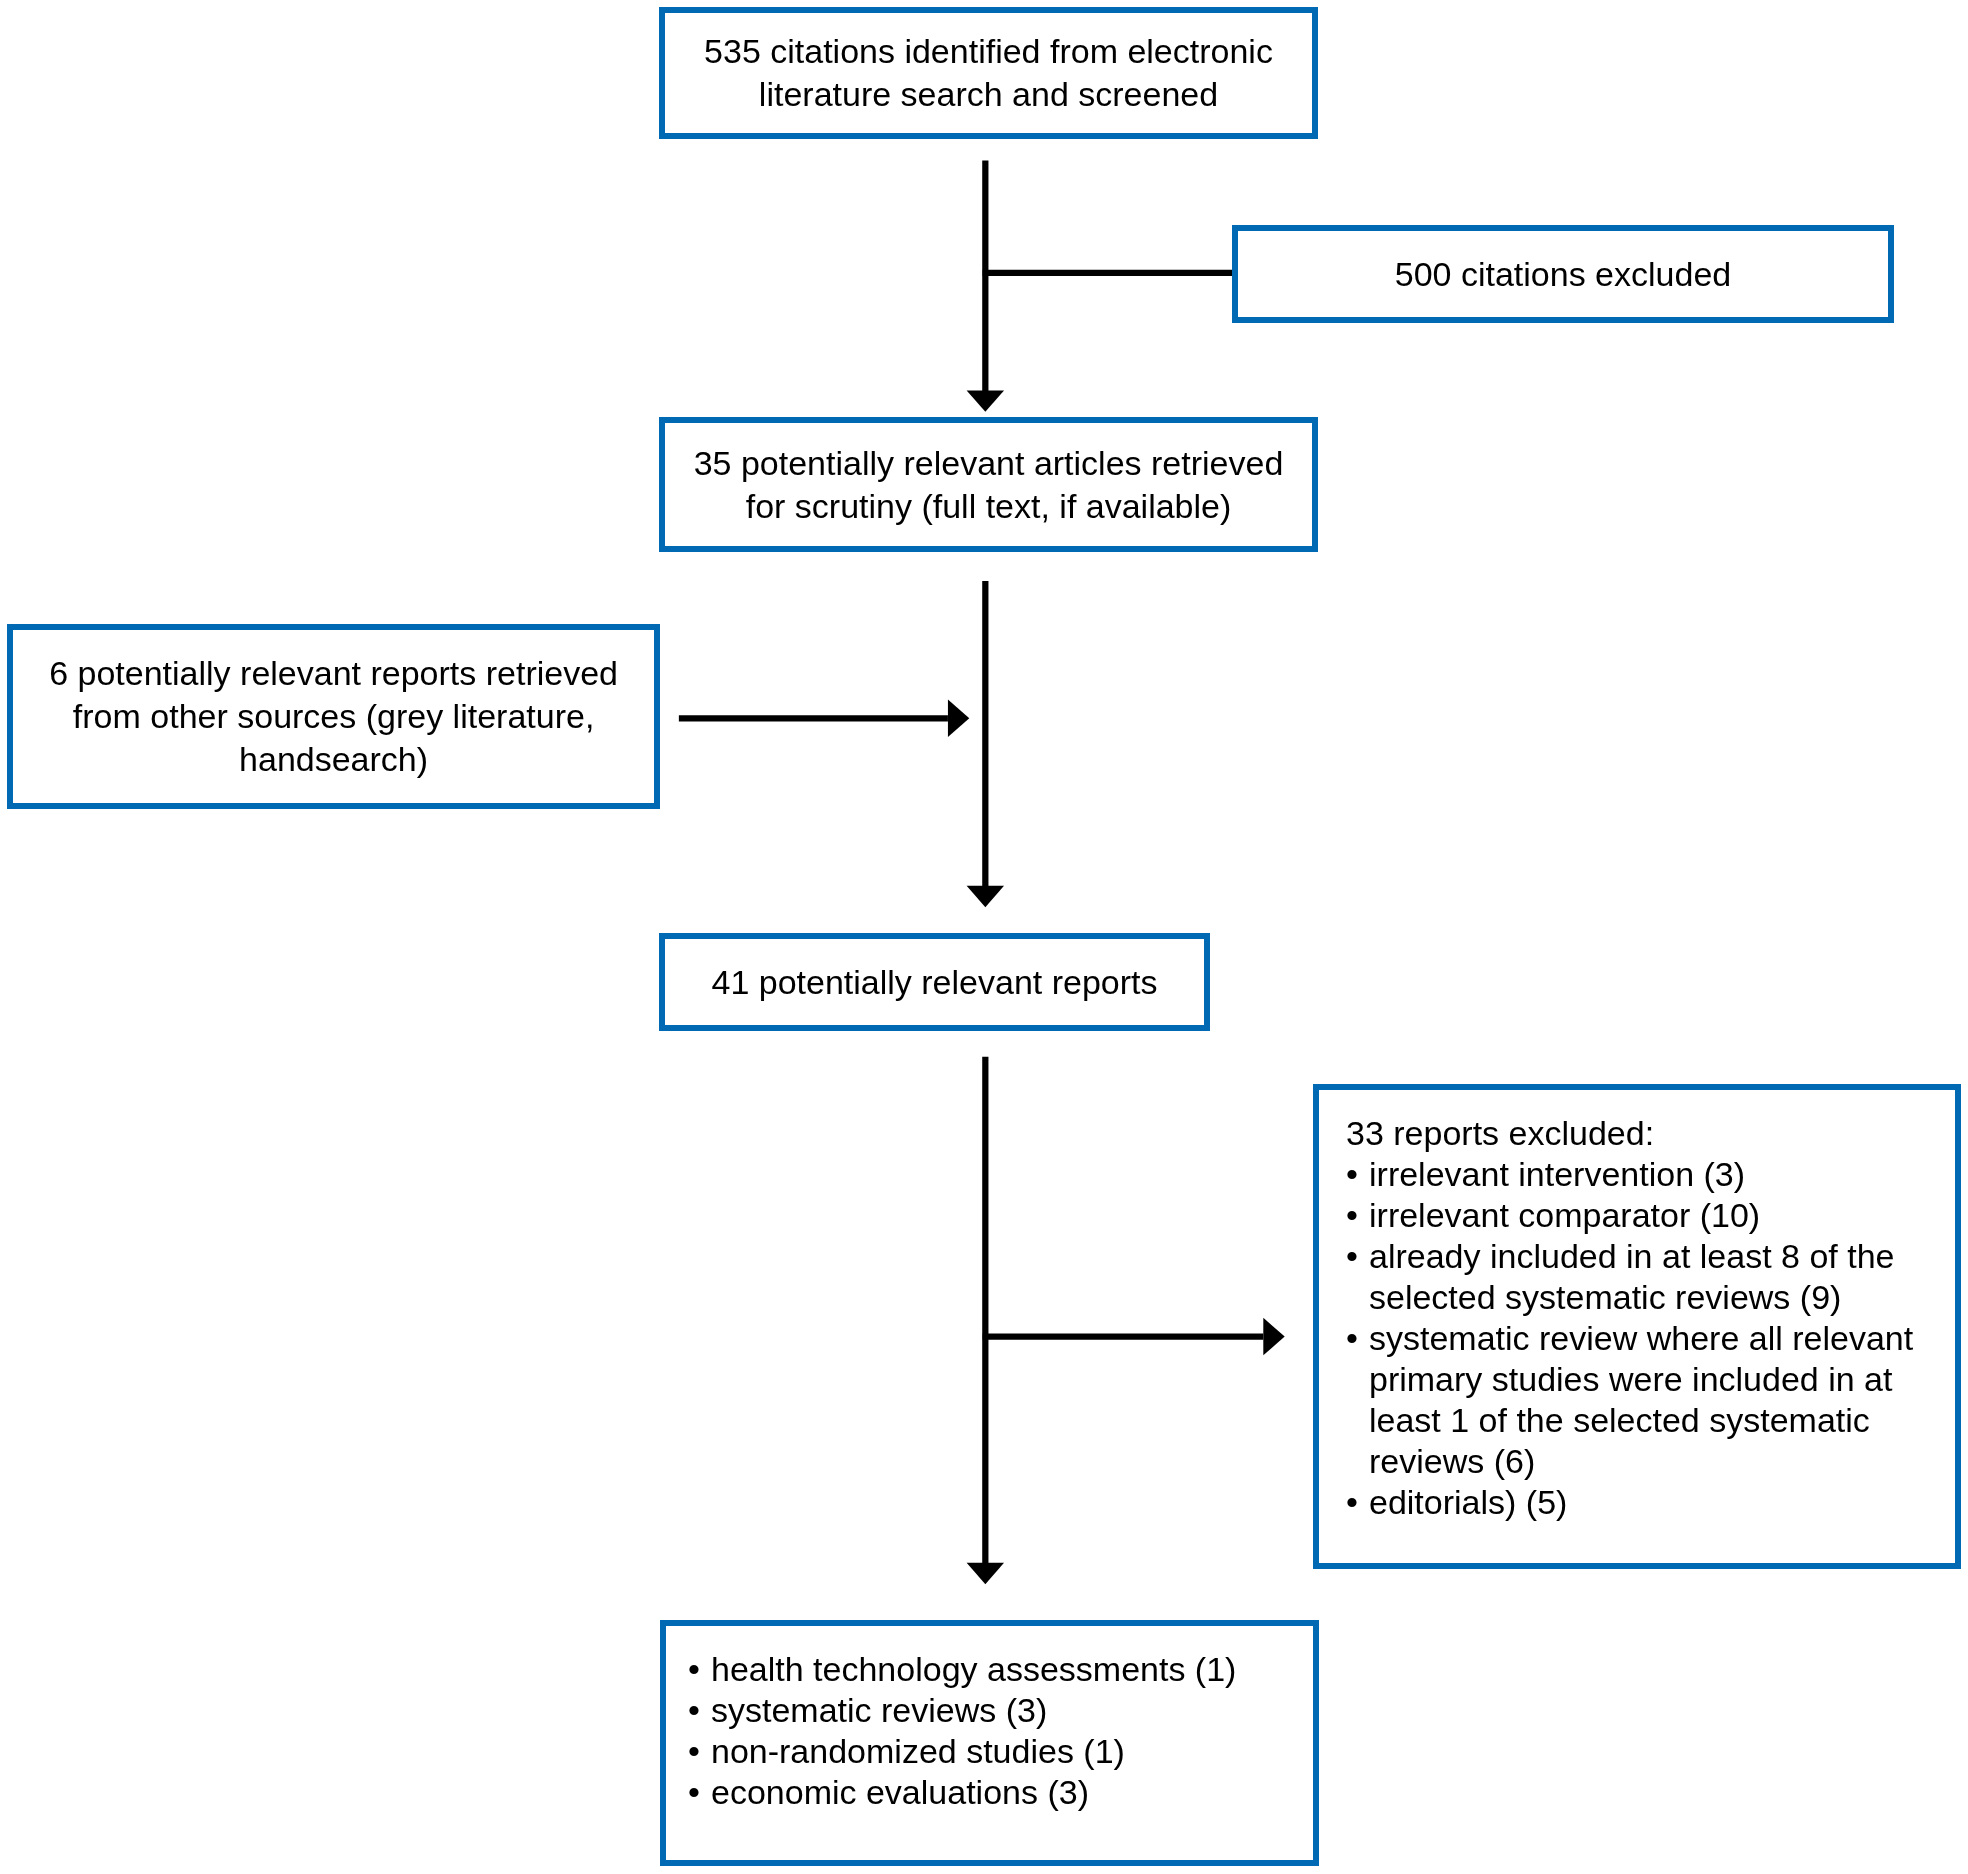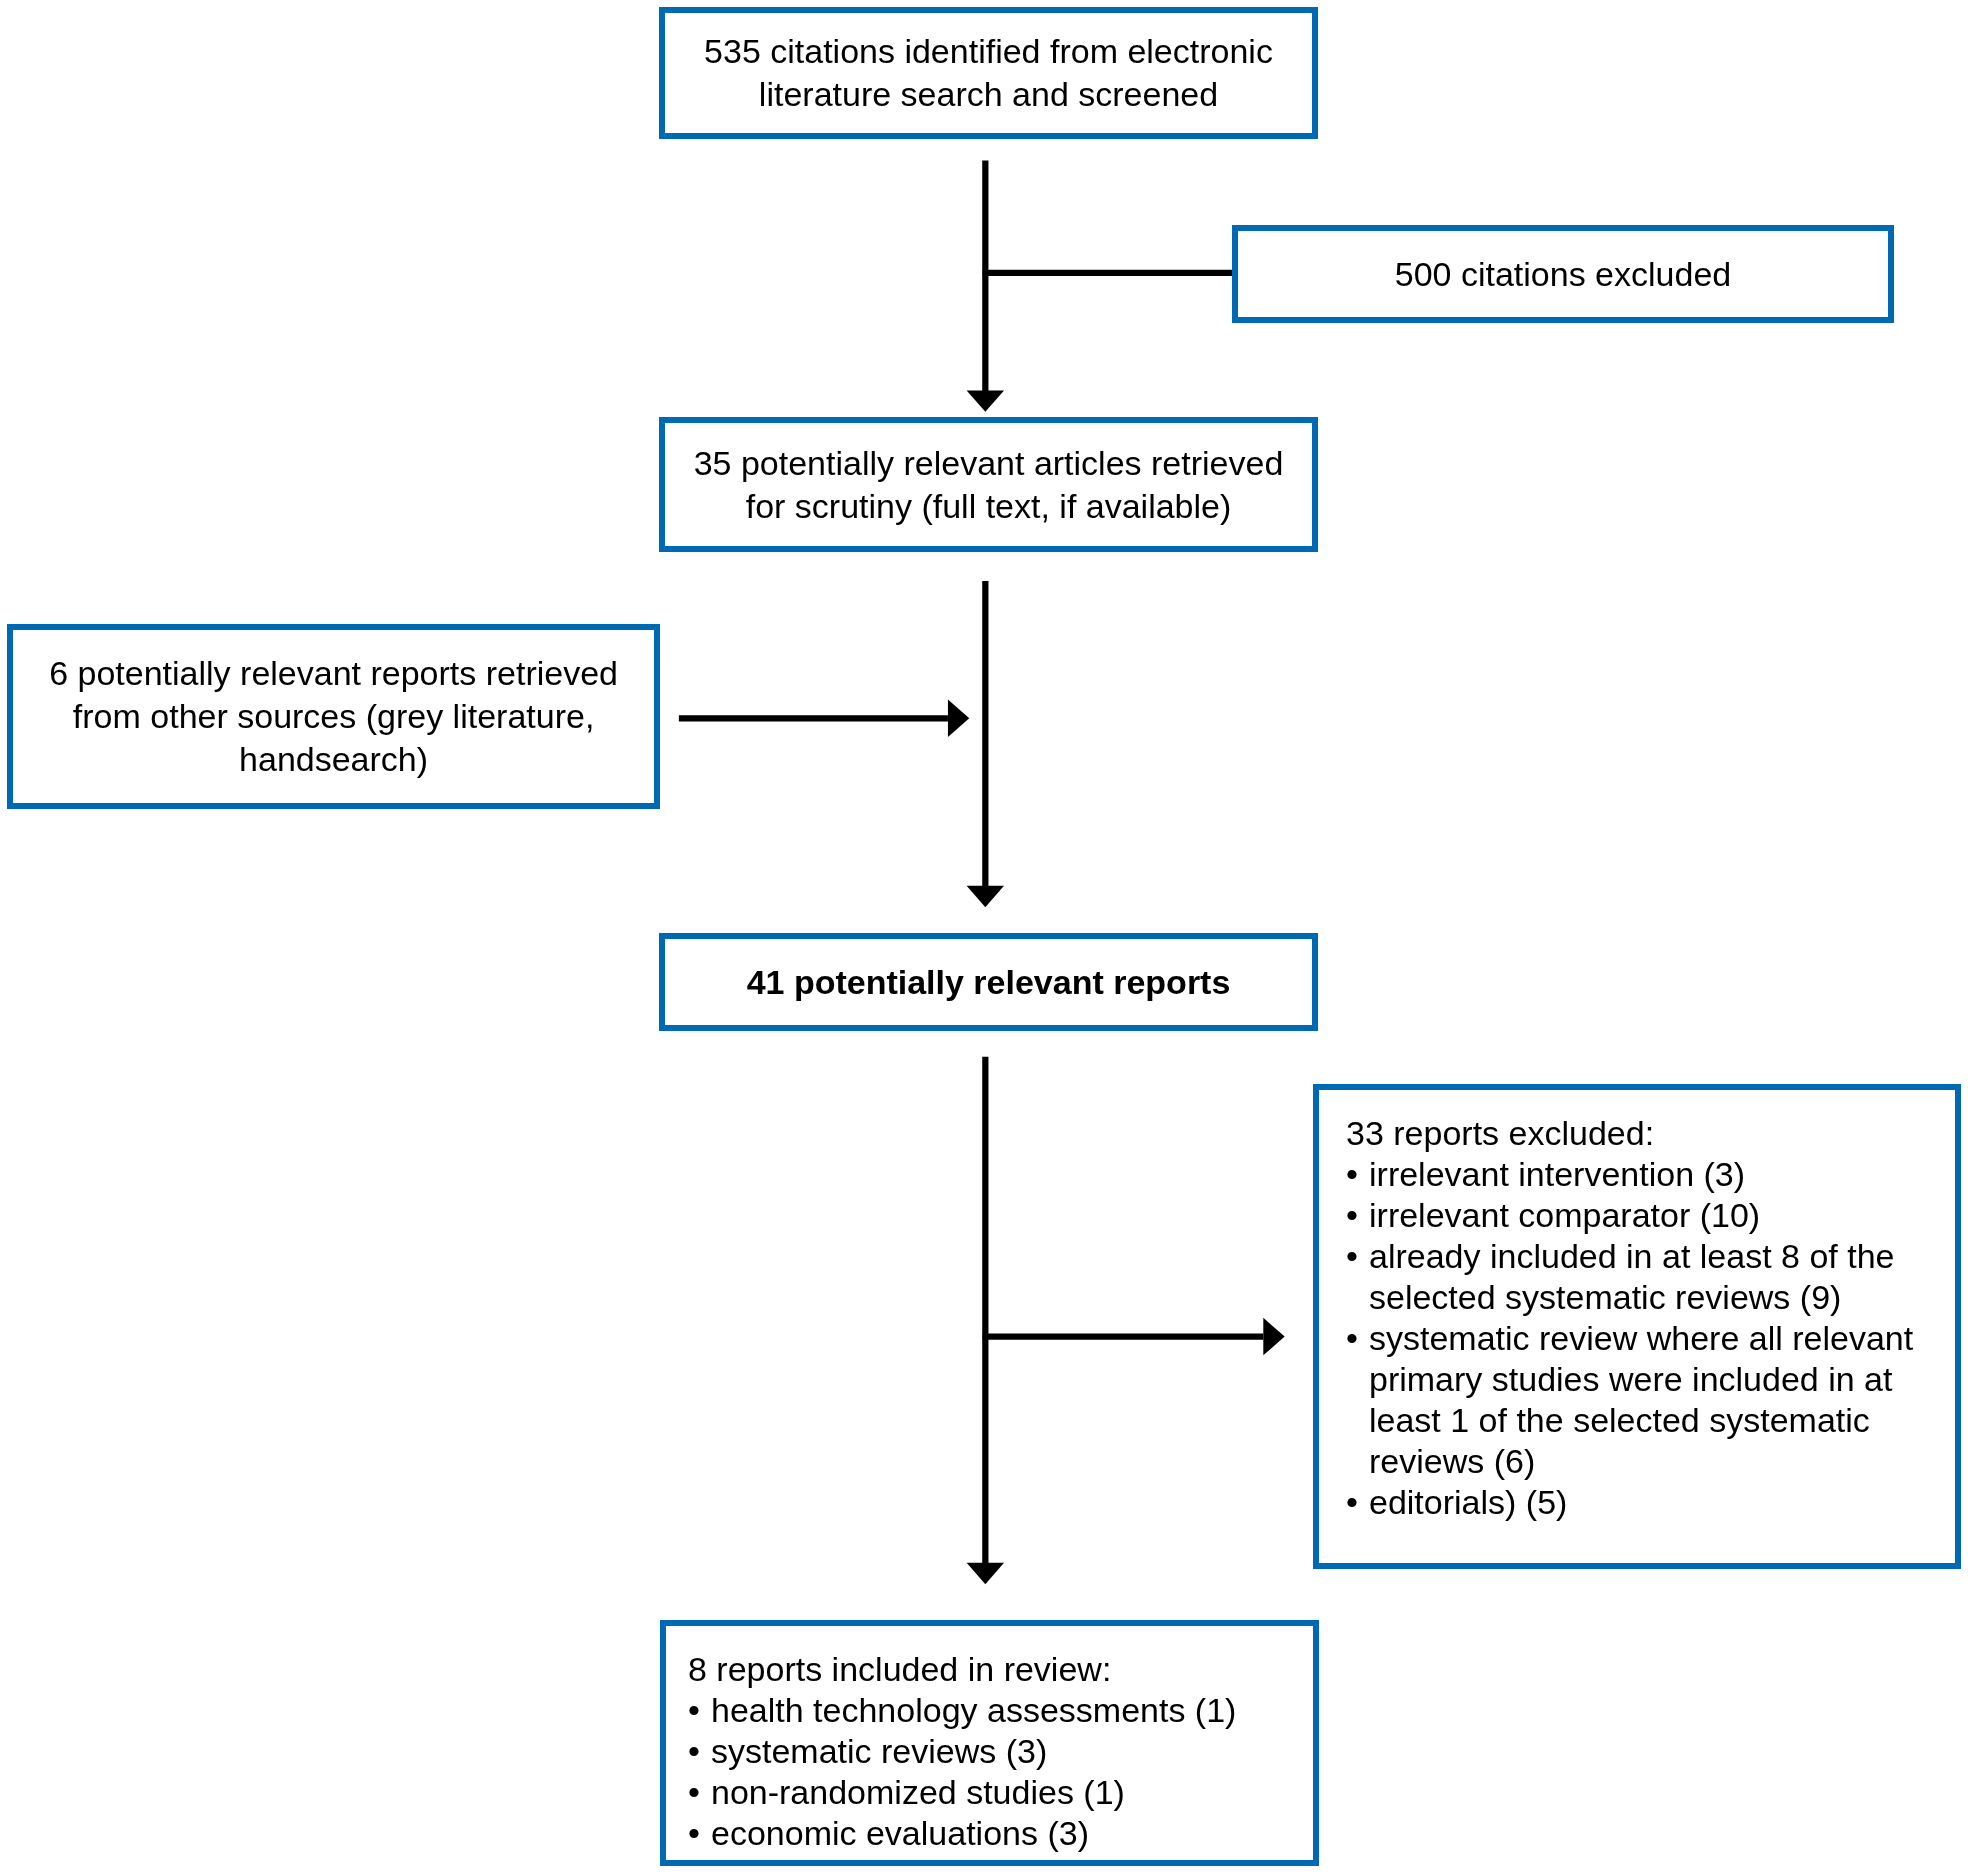--- a/index.html
+++ b/index.html
@@ -45,21 +45,21 @@
     flex-direction:column;
     justify-content:center;
     align-items:center;
     text-align:center;
   }
   .tline{display:block;white-space:nowrap;}
   #box-535{left:659px;top:7.1px;width:659px;height:132px;}
   #box-500{left:1232px;top:225px;width:662px;height:98px;}
   #box-35{left:659px;top:417px;width:659px;height:135px;}
   #box-6{left:7.1px;top:624px;width:653px;height:185px;}
-  #box-41{left:659px;top:933px;width:659px;height:98px;font-weight:bold;}
+  #box-41{left:659px;top:933px;width:551px;height:98px;}
   #box-33{left:1313px;top:1084px;width:648px;height:485px;padding:23px 12.5px 0 27px;line-height:41px;}
   #box-8{left:660px;top:1620px;width:659px;height:246px;padding:23px 12.5px 0 22px;line-height:41px;}
   .bullet{display:flex;align-items:flex-start;}
   .marker{flex:0 0 23px;width:23px;}
   .btxt{flex:1 1 auto;min-width:0;}
 </style>
 </head>
 <body>
 
 <div class="canvas">
@@ -147,21 +147,20 @@
     </div>
     <div class="bullet">
       <span class="marker">•</span>
       <span class="btxt">
         <span class="tline">editorials) (5)</span>
       </span>
     </div>
   </div>
 
   <div class="box" id="box-8">
-    <div class="tline">8 reports included in review:</div>
     <div class="bullet">
       <span class="marker">•</span>
       <span class="btxt">
         <span class="tline">health technology assessments (1)</span>
       </span>
     </div>
     <div class="bullet">
       <span class="marker">•</span>
       <span class="btxt">
         <span class="tline">systematic reviews (3)</span>

